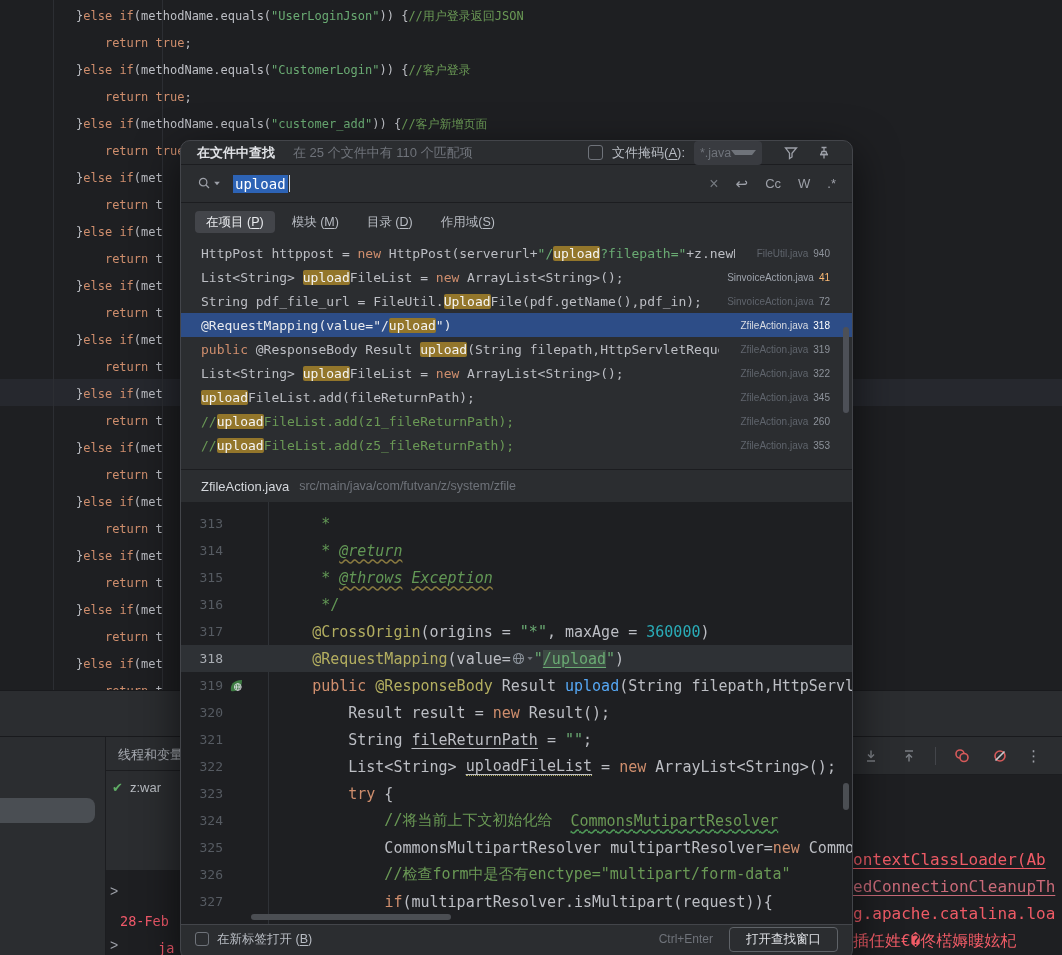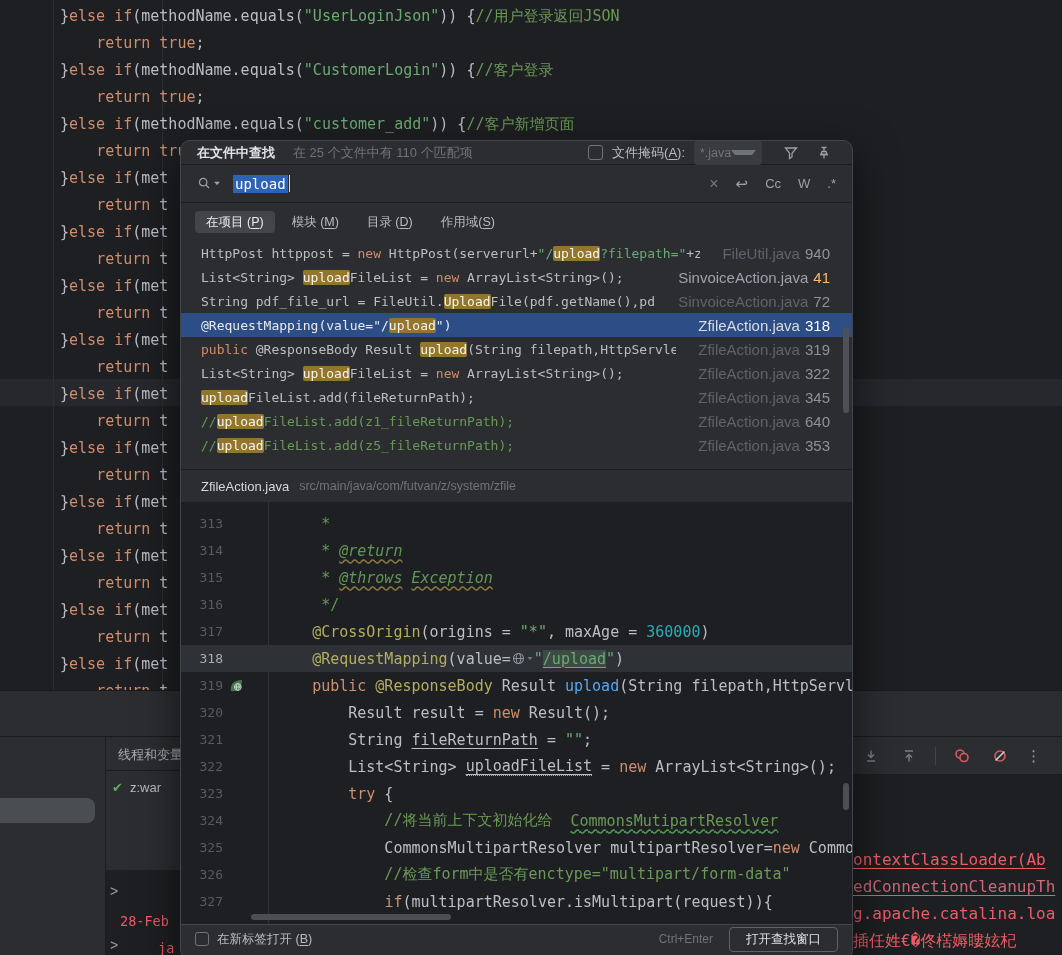--- a/index.html
+++ b/index.html
@@ -19,21 +19,21 @@
   .t-m{background:#93762b;color:#f5f5f5;border-radius:2px}
   .t-u{color:#bcbec4;text-decoration:underline;text-underline-offset:3px}
   .t-w{color:#bcbec4;text-decoration:underline;text-underline-offset:3px;border-bottom:1px dotted #b3ae60}
   .t-jd{color:#629755}
   .t-jt,.t-ji{color:#629755;font-style:italic;text-decoration:underline wavy #8a7a3f;text-underline-offset:3px}
   .t-cw{color:#6a9955;text-decoration:underline wavy #4f9b58;text-underline-offset:3px}
   .t-ms{background:#3d4b44;color:#6aab73;text-decoration:underline;text-underline-offset:3px}
 
   
   #editor-bg{position:absolute;inset:0 0 265px 0;overflow:hidden;}
-  .bg-line{position:absolute;left:60px;height:27px;line-height:27px;font-size:15px;}
+  .bg-line{position:absolute;left:76px;height:27px;line-height:27px;font-size:12px;}
   #bg-caret-line{position:absolute;left:0;right:0;top:379px;height:27px;background:#26282e;}
   .indent-guide{position:absolute;top:0;height:690px;width:1px;background:#2c2e33;}
 
   
   #mid-strip{position:absolute;left:0;top:690px;width:1062px;height:47px;background:#2b2d30;
              border-top:1px solid #191a1d;border-bottom:1px solid #191a1d;box-sizing:border-box;}
 
   
   #debug-left{position:absolute;left:0;top:737px;width:853px;height:218px;background:#2b2d30;}
   #debug-divider{position:absolute;left:105px;top:0;width:1px;height:218px;background:#1c1d20;}
@@ -85,21 +85,21 @@
   .tab{height:22px;display:inline-flex;align-items:center;padding:0 11px;border-radius:4px;
        font-size:12.5px;color:#b8bcc3;}
   .tab.sel{background:#43454a;color:#e8eaed;}
   .tab u,#mask-label u,#footer-label u{text-underline-offset:2px;}
 
   .d-results{height:216px;position:relative;}
   .result-row{height:24px;display:flex;align-items:center;padding:0 22px 0 20px;box-sizing:border-box;}
   .result-row.sel{background:#2d4d87;}
   .row-code{flex:1;overflow:hidden;font-size:13px;white-space:pre;}
   .result-row.sel .t-p,.result-row.sel .t-k,.result-row.sel .t-s,.result-row.sel .t-c{color:#e8eaee;}
-  .row-file{margin-left:22px;white-space:nowrap;font-size:15px;}
+  .row-file{margin-left:22px;white-space:nowrap;font-size:10px;}
   .fn-dim{color:#5f646c}.fl-dim{color:#8d929a;margin-left:5px}
   .fn-bright{color:#9da2ab}.fl-bright{color:#fdba74;margin-left:5px}
   .fn-sel{color:#d9dce2}.fl-sel{color:#ffffff;margin-left:5px}
   #results-scroll{position:absolute;right:3px;top:86px;width:6px;height:86px;background:#4d5057;border-radius:3px;}
 
   .d-sep{height:12px;border-bottom:1px solid #1c1d20;}
   .d-filehead{height:32px;display:flex;align-items:center;padding:0 20px;gap:10px;}
   #ph-name{font-size:13px;color:#d5d8dd;}
   #ph-path{font-size:12.5px;color:#6f737a;}
 
@@ -299,21 +299,21 @@
         <div class="result-row">
           <span class="row-code mono pre"><span class="t-p">List&lt;String&gt; </span><span class="t-m">upload</span><span class="t-p">FileList = </span><span class="t-k">new</span><span class="t-p"> ArrayList&lt;String&gt;();</span></span>
           <span class="row-file"><span class="fn-dim">ZfileAction.java</span><span class="fl-dim">322</span></span>
         </div>
         <div class="result-row">
           <span class="row-code mono pre"><span class="t-m">upload</span><span class="t-p">FileList.add(fileReturnPath);</span></span>
           <span class="row-file"><span class="fn-dim">ZfileAction.java</span><span class="fl-dim">345</span></span>
         </div>
         <div class="result-row">
           <span class="row-code mono pre"><span class="t-c">//</span><span class="t-m">upload</span><span class="t-c">FileList.add(z1_fileReturnPath);</span></span>
-          <span class="row-file"><span class="fn-dim">ZfileAction.java</span><span class="fl-dim">640</span></span>
+          <span class="row-file"><span class="fn-dim">ZfileAction.java</span><span class="fl-dim">260</span></span>
         </div>
         <div class="result-row">
           <span class="row-code mono pre"><span class="t-c">//</span><span class="t-m">upload</span><span class="t-c">FileList.add(z5_fileReturnPath);</span></span>
           <span class="row-file"><span class="fn-dim">ZfileAction.java</span><span class="fl-dim">353</span></span>
         </div>
         <div id="results-scroll"></div>
     </div>
 
     <div class="d-sep"></div>
 

